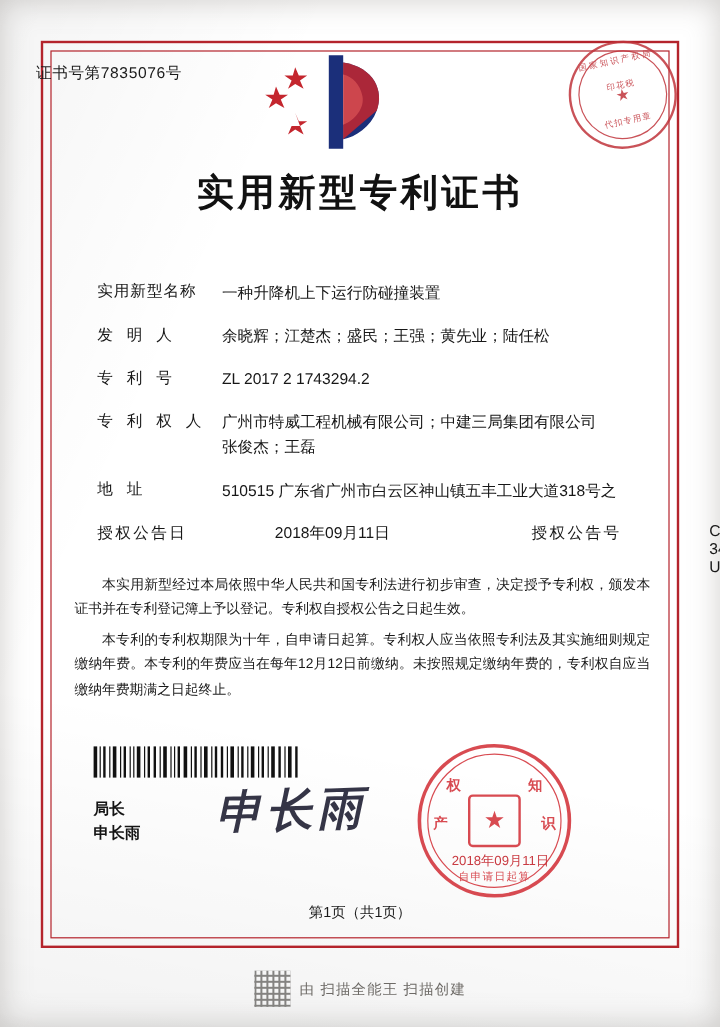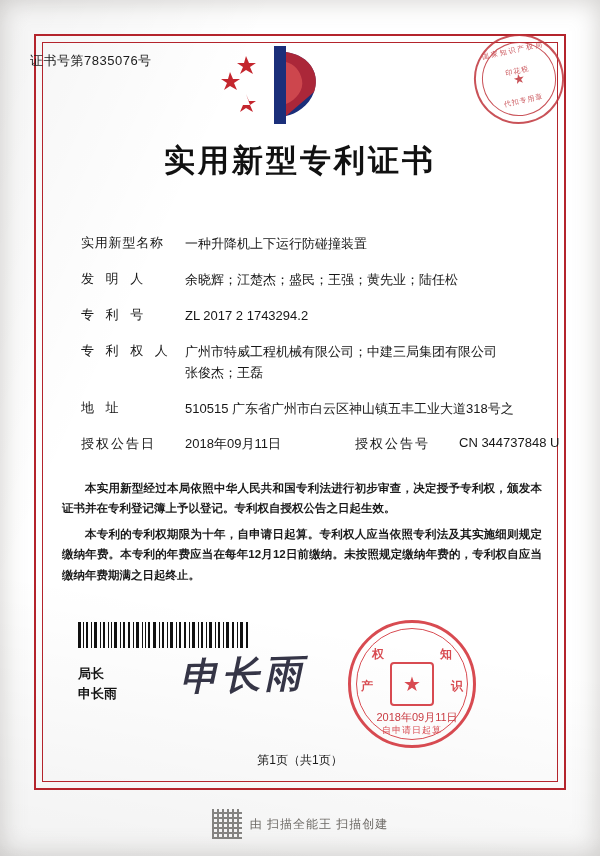--- a/index.html
+++ b/index.html
@@ -158,20 +158,21 @@
   .row .val .sub {
     display: block;
   }
 
   .row-inline {
     display: flex;
     align-items: flex-start;
     margin-bottom: 14px;
     font-size: 13px;
     color: #171717;
+    gap: 44px;
   }
   .row-inline .lab2 {
     width: 104px;
     flex: 0 0 104px;
     letter-spacing: 2px;
     white-space: nowrap;
   }
   .row-inline .val2 {
     flex: 0 0 170px;
   }
@@ -191,21 +192,20 @@
     right: 44px;
     top: 478px;
     font-size: 11.5px;
     line-height: 1.75;
     color: #1a1a1a;
     text-align: justify;
   }
   .paras p {
     margin: 0 14px 6px 0;
     text-indent: 2em;
-    font-weight: bold;
   }
 
   
   .barcode {
     position: absolute;
     left: 78px;
     top: 622px;
     width: 170px;
     height: 26px;
   }

